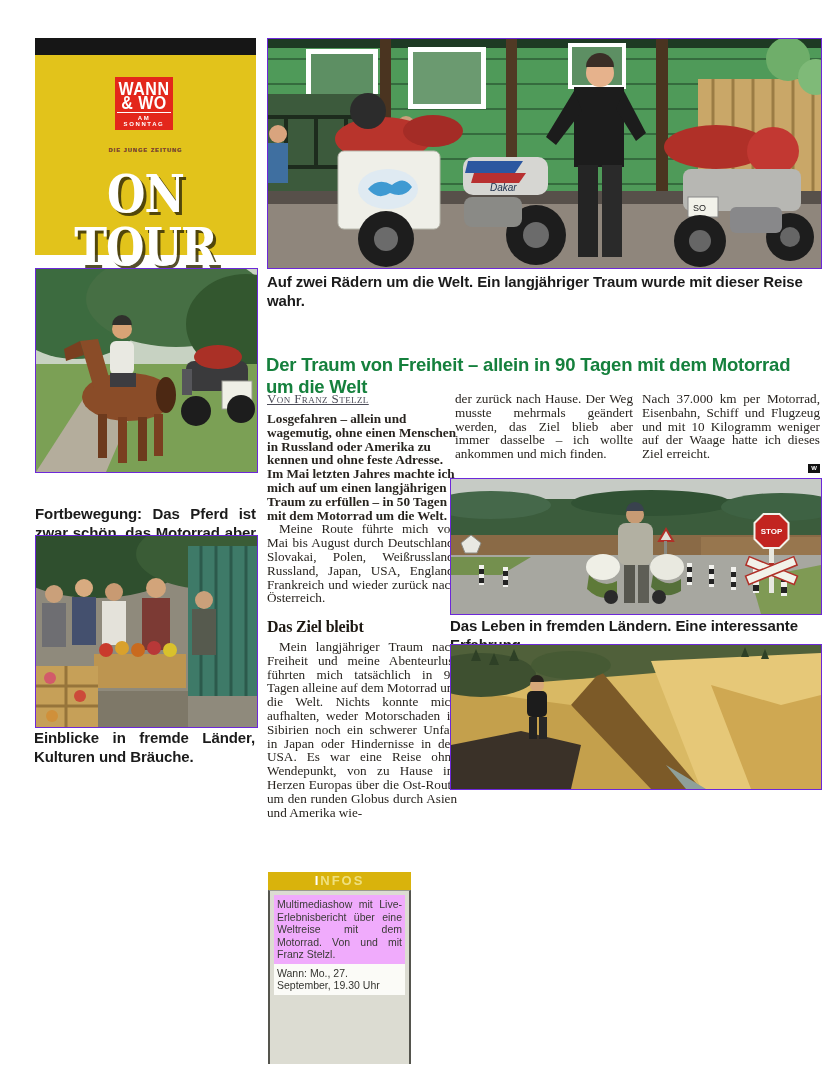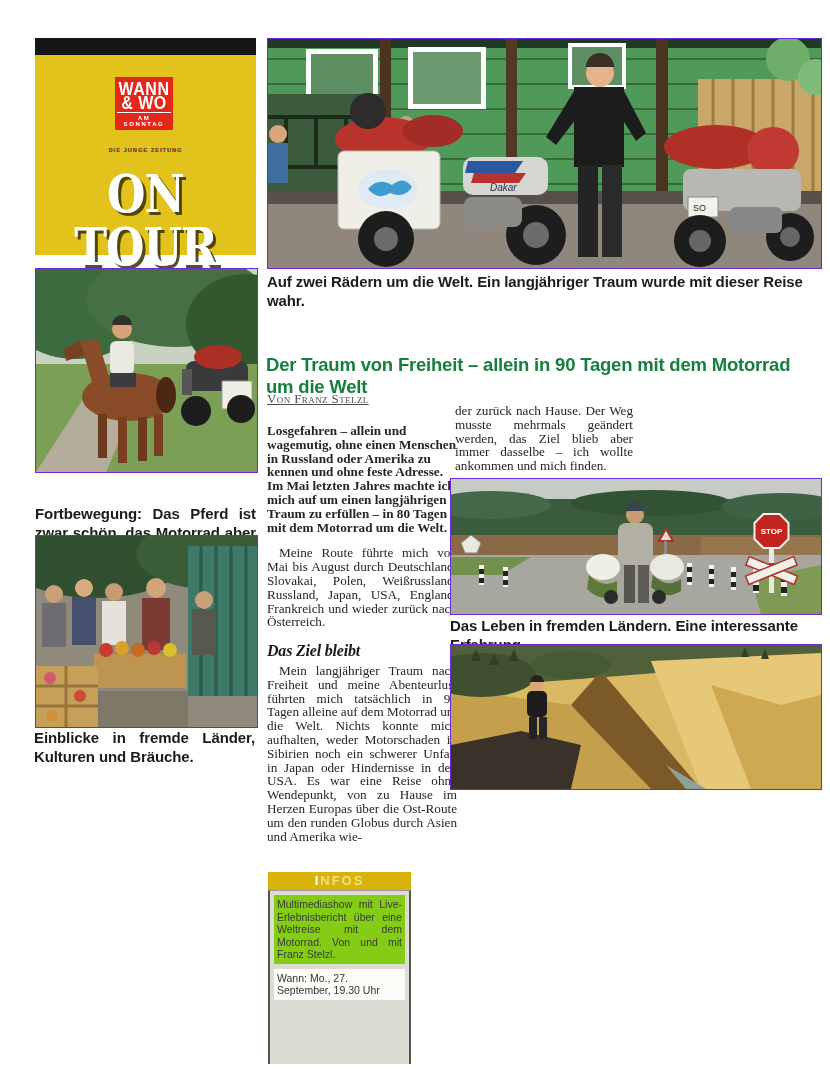--- a/index.html
+++ b/index.html
@@ -60,26 +60,26 @@
   }
   #byline {
     left:267px; top:391px; font-family:"Liberation Serif", serif;
     font-variant:small-caps; font-size:13px; color:#4c4c58;
     text-decoration:underline; letter-spacing:0.4px;
   }
   .bodycol {
     font-family:"Liberation Serif", serif; font-size:13.2px; line-height:13.8px;
     color:#28241f;
   }
-  .bodycol p { margin:12px 0 0 0; }
+  .bodycol p { margin:0 0 0 0; }
   .lead { font-weight:bold; text-align:left; }
   .jpara { text-align:justify; text-indent:12px; margin-top:13px; }
   .crosshead {
     font-weight:bold; font-size:16px; letter-spacing:-0.2px; color:#1d1812;
-    margin:15px 0 6px 0; font-family:"Liberation Serif", serif;font-style:italic;
+    margin:15px 0 6px 0; font-family:"Liberation Serif", serif;
   }
   .endmark {
     display:inline-block; width:12px; height:9px; background:#111;
     color:#fff; font-size:6px; line-height:9px; text-align:center;
     font-family:"Liberation Sans",sans-serif; font-weight:bold; float:right; margin-top:3px;
   }
 
   
   #infobox { left:268px; top:872px; width:143px; }
   #infobox-header {
@@ -90,22 +90,22 @@
   #infobox-header span::first-letter { color:#ffffff; }
   #infobox-body {
     background:#DCDCD2; border:2px solid #55554e; border-top:1px solid #9a9a90;
     padding:4px 4px 5px 4px; min-height:180px;
   }
   .infotitle {
     font-weight:bold; font-size:11px; line-height:13px; color:#2c2c28; white-space:pre;
     margin:2px 1px 6px 1px;
   }
   .infodesc {
-    background:#84cc16; font-size:10.5px; line-height:12.5px; color:#3a3a36;
-    padding:3px 3px; margin-bottom:5px; text-align:justify;
+    background:#f0abfc; font-size:10.5px; line-height:12.5px; color:#3a3a36;
+    padding:3px 3px; text-align:justify;
   }
   .inforow { font-size:10.5px; line-height:12.5px; color:#34342f; padding:3px 3px; }
   .inforow .lbl { margin-right:3px; }
   .inforow:nth-of-type(odd) { background:#D2D2C6; }
   .inforow:nth-of-type(even) { background:#FBFBF7; }
 </style>
 </head>
 <body>
 
 <div id="page">
@@ -289,30 +289,34 @@
       </g>
       <circle cx="14" cy="142" r="6" fill="#d25a6a"></circle>
         <circle cx="44" cy="160" r="6" fill="#cc4a3a"></circle>
       <circle cx="16" cy="180" r="6" fill="#d0903a"></circle>
       <rect x="62" y="155" width="90" height="36" fill="#7e7868"></rect>
     </svg>
   </div>
   <div class="abs caption just" style="left:34px;top:729px;width:221px;">Einblicke in fremde Länder, Kulturen und Bräuche.</div>
 
   <div class="abs bodycol" style="left:267px;top:412px;width:190px;">
-    <p class="lead">Losgefahren – allein und wagemutig, ohne einen Menschen in Russland oder Amerika zu kennen und ohne feste Adresse. Im Mai letzten Jahres machte ich mich auf um einen langjährigen Traum zu erfüllen – in 80 Tagen mit dem Motorrad um die Welt.</p>
+    <p class="lead">Losgefahren – allein und wagemutig, ohne einen Menschen in Russland oder Amerika zu kennen und ohne feste Adresse. Im Mai letzten Jahres machte ich mich auf um einen langjährigen Traum zu erfüllen – in 50 Tagen mit dem Motorrad um die Welt.</p>
     <p class="jpara">Meine Route führte mich von Mai bis August durch Deutschland, Slovakai, Polen, Weißrussland, Russland, Japan, USA, England, Frankreich und wieder zurück nach Österreich.</p>
     <div class="crosshead">Das Ziel bleibt</div>
     <p class="jpara" style="margin-top:0;">Mein langjähriger Traum nach Freiheit und meine Abenteurlust führten mich tatsächlich in 90 Tagen alleine auf dem Motorrad um die Welt. Nichts konnte mich aufhalten, weder Motorschaden in Sibirien noch ein schwerer Unfall in Japan oder Hindernisse in den USA. Es war eine Reise ohne Wendepunkt, von zu Hause im Herzen Europas über die Ost-Route um den runden Globus durch Asien und Amerika wie-</p>
   </div>
 
   <div class="abs bodycol" style="left:455px;top:392px;width:178px;">
     <p style="text-align:justify;">der zurück nach Hause. Der Weg musste mehrmals geändert werden, das Ziel blieb aber immer dasselbe – ich wollte ankommen und mich finden.</p>
   </div>
 
+  <div class="abs bodycol" style="left:642px;top:392px;width:178px;">
+    <p style="text-align:justify;">Nach 37.000 km per Motorrad, Eisenbahn, Schiff und Flugzeug und mit 10 Kilogramm weniger auf der Waage hatte ich dieses Ziel erreicht.</p>
+    <span class="endmark">W</span>
+  </div>
 
   <div class="abs caption" style="left:450px;top:617px;width:370px;">Das Leben in fremden Ländern. Eine interessante Erfahrung.</div>
   <div class="abs photo" style="left:450px;top:478px;width:370px;height:135px;">
     <svg width="370" height="135" viewBox="0 0 370 135">
       <rect width="370" height="135" fill="#c6cbc5"></rect>
       <rect x="0" y="20" width="370" height="38" fill="#3b5c3c"></rect>
       <ellipse cx="40" cy="26" rx="60" ry="14" fill="#45684a"></ellipse>
       <ellipse cx="200" cy="24" rx="80" ry="13" fill="#315234"></ellipse>
       <ellipse cx="330" cy="28" rx="60" ry="14" fill="#3e6243"></ellipse>
       <rect x="0" y="56" width="370" height="22" fill="#8a6a46"></rect>

